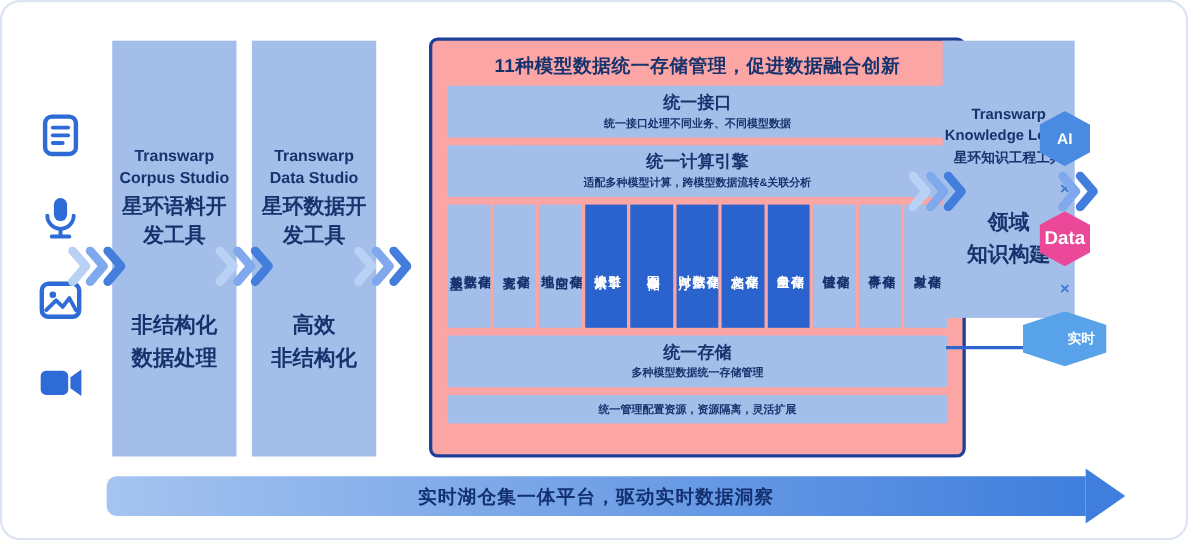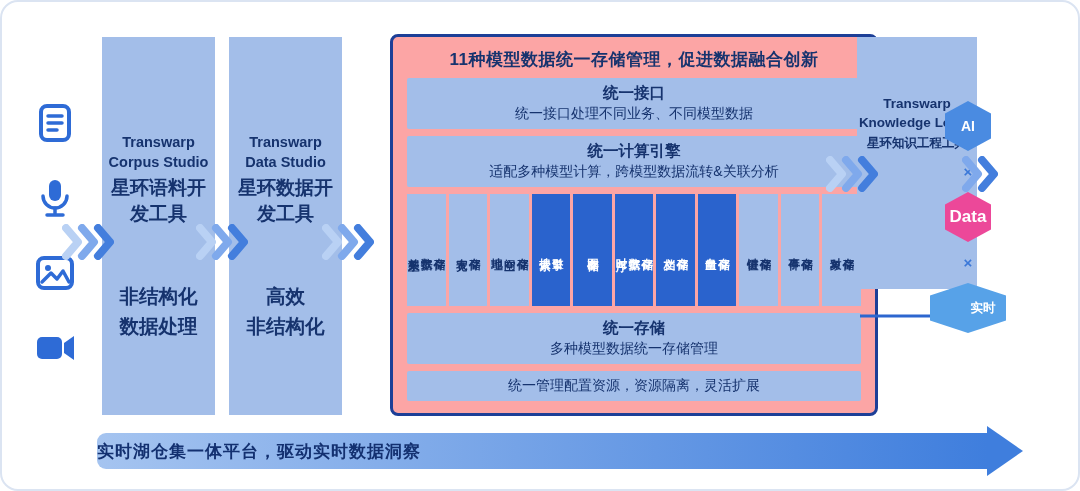--- a/index.html
+++ b/index.html
@@ -24,21 +24,21 @@
   .col-en { margin-top:96px; font-weight:700; font-size:14.5px; line-height:1.35; }
   .col-zh { margin-top:3px; font-weight:700; font-size:19px; }
   .col-label { margin-top:54px; font-weight:700; font-size:19.5px; line-height:1.55; }
 
   
   .center-box { position:absolute; left:352px; top:32px; width:488px; height:382px; box-sizing:border-box;
     background:#fca5a5; border:3px solid #1d3f97; border-radius:8px; padding:0 14px;margin-left:36px; }
   .center-title { text-align:center; font-weight:700; font-size:17px; margin-top:11px; letter-spacing:0.5px; }
   .cbar { background:#a3bee9; text-align:center; padding:5px 4px 6px; margin-top:7px; border-radius:2px; }
   .cbar-title { font-weight:700; font-size:15.5px; }
-  .cbar-sub { font-size:14px; margin-top:1px; }
+  .cbar-sub { font-size:10px; margin-top:1px;font-weight:bold; }
   .storage-row { display:flex; gap:3px; margin-top:7px; height:112px; }
   .storage { flex:1; background:#a3bee9; display:flex; align-items:center; justify-content:center; overflow:hidden; }
   .storage.dark { background:#2a63cd; color:#ffffff; }
   .vtext { writing-mode:vertical-lr; text-orientation:upright; white-space:pre-line;
     font-size:11.5px; font-weight:700; line-height:1.12; letter-spacing:1px; }
 
   
   .right-panel { position:absolute; left:855px; top:35px; width:120px; height:252px; background:#a3bee9;
     display:flex; flex-direction:column; align-items:center; text-align:center; }
   .right-en { margin-top:58px; font-weight:700; font-size:13.5px; line-height:1.4; }
@@ -51,21 +51,21 @@
   .hex { width:46px; height:50px; clip-path:polygon(50% 0,100% 25%,100% 75%,50% 100%,0 75%,0 25%);
     display:flex; align-items:center; justify-content:center; color:#ffffff; font-weight:700; }
   .hex-ai { background:#4a8be1; font-size:14px; }
   .hex-data { background:#ec4899; font-size:17px; }
   .hex-rt { background:#57a2e8; font-size:12.5px;padding-left:30px; }
   .xsep { color:#3b78d8; font-weight:700; font-size:15px; line-height:1; }
 
   
   .banner { position:absolute; left:95px; top:424px; display:flex; align-items:center; }
   .banner-body { width:890px; height:36px; background:linear-gradient(90deg,#a5c4f0,#3f7edd);
-    border-radius:9px 0 0 9px; display:flex; align-items:center; }
+    border-radius:9px 0 0 9px; display:flex; align-items:center; justify-content:center; }
   .banner-text { font-weight:700; font-size:17px; color:#133070; letter-spacing:1px; }
   .banner-head { width:0; height:0; border-top:25px solid transparent; border-bottom:25px solid transparent; border-left:36px solid #3f7edd; }
 </style>
 </head>
 <body>
 
 <div class="canvas">
 
   <div class="sources">
     <svg class="src-icon" viewBox="0 0 42 42">
@@ -201,20 +201,22 @@
 
     <div class="cbar">
       <div class="cbar-sub">统一管理配置资源，资源隔离，灵活扩展</div>
     </div>
   </div>
 
   <div class="right-panel">
     <div class="right-en pre">Transwarp
 Knowledge Lodge</div>
     <div class="right-zh">星环知识工程工具</div>
+    <div class="right-label pre">领域
+知识构建</div>
   </div>
   <svg class="right-arrow" width="118" height="16" viewBox="0 0 118 16">
     <line x1="0" y1="8" x2="104" y2="8" stroke="#2d66cf" stroke-width="3"></line>
     <polygon points="103,2 117,8 103,14" fill="#2d66cf"></polygon>
   </svg>
 
   <div class="hex-stack">
     <div class="hex hex-ai">AI</div>
     <div class="xsep">×</div>
     <div class="hex hex-data">Data</div>

